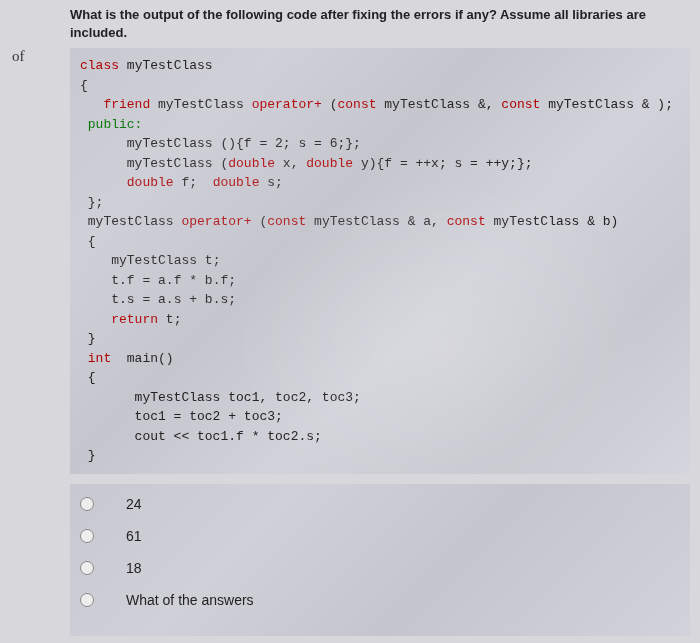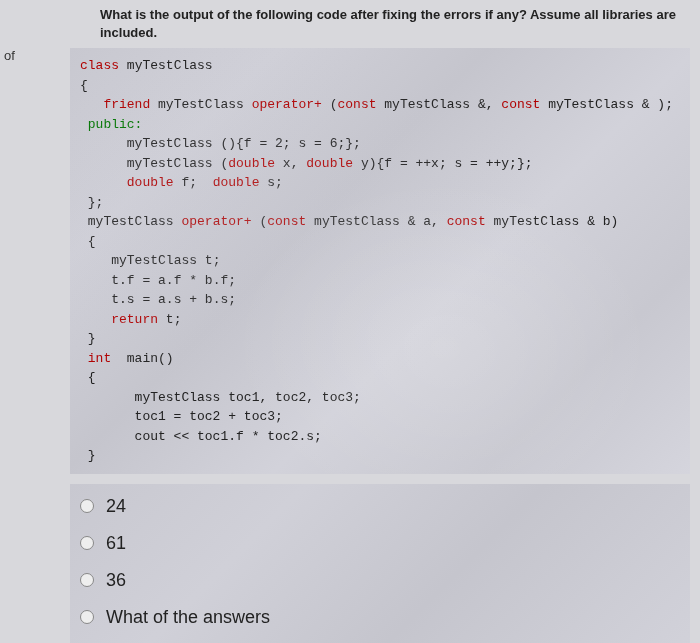--- a/index.html
+++ b/index.html
@@ -12,26 +12,27 @@
       background: #d8d8dc;
       width: 700px;
       height: 643px;
       position: relative;
       overflow: hidden;
     }
     .left-label {
       position: absolute;
       left: 0;
       top: 46px;
-      font-size: 13px;
+      font-size: 15px;
       color: #333;
-      padding: 2px 4px;
+      padding: 2px 12px;
+      font-family: Liberation Serif, serif;
     }
     .question-text {
-      padding: 6px 10px 4px 100px;
+      padding: 6px 10px 4px 70px;
       font-size: 13px;
       font-weight: bold;
       color: #222;
       line-height: 1.4;
     }
     .code-block {
       margin: 2px 10px 10px 70px;
       background: linear-gradient(135deg, #c8c8d0 0%, #d0d0d8 20%, #c5c5cd 40%, #d2d2da 60%, #c8c8d0 80%, #d5d5dd 100%);
       padding: 8px 10px;
       font-family: 'Courier New', monospace;
@@ -59,22 +60,23 @@
     .kw-int { color: #b00000; }
     .answers {
       margin: 8px 10px 10px 70px;
       background: linear-gradient(135deg, #c8c8d0 0%, #d0d0d8 30%, #c5c5cd 60%, #d2d2da 100%);
       padding: 12px 10px;
     }
     .answer-option {
       display: flex;
       align-items: center;
       margin-bottom: 16px;
-      font-size: 18px;
+      font-size: 14px;
       color: #222;
+      gap: 20px;
     }
     .radio {
       width: 14px;
       height: 14px;
       border: 1.5px solid #888;
       border-radius: 50%;
       margin-right: 12px;
       background: #eee;
       flex-shrink: 0;
     }
@@ -113,19 +115,19 @@
   <div class="answer-option">
     <span class="radio"></span>
     <span>24</span>
   </div>
   <div class="answer-option">
     <span class="radio"></span>
     <span>61</span>
   </div>
   <div class="answer-option">
     <span class="radio"></span>
-    <span>36</span>
+    <span>18</span>
   </div>
   <div class="answer-option">
     <span class="radio"></span>
     <span>What of the answers</span>
   </div>
 </div>
 
 </body></html>

